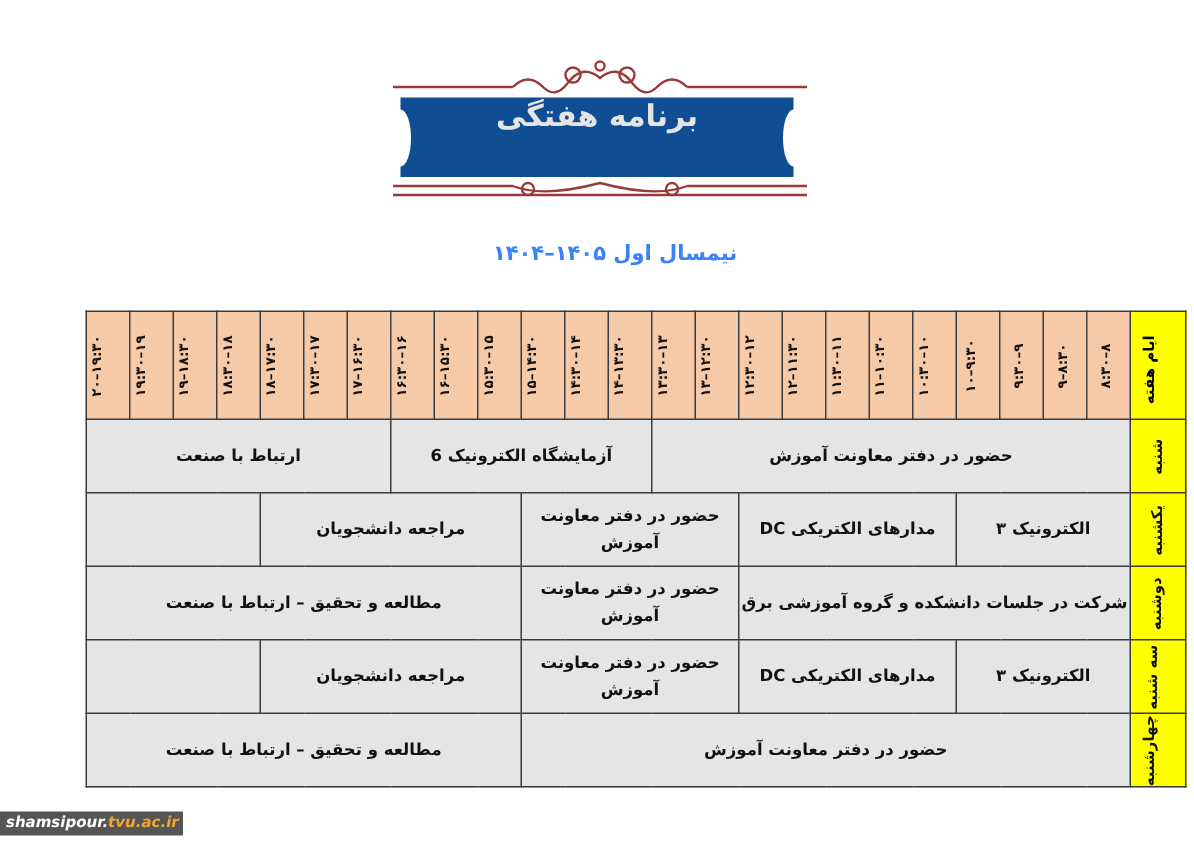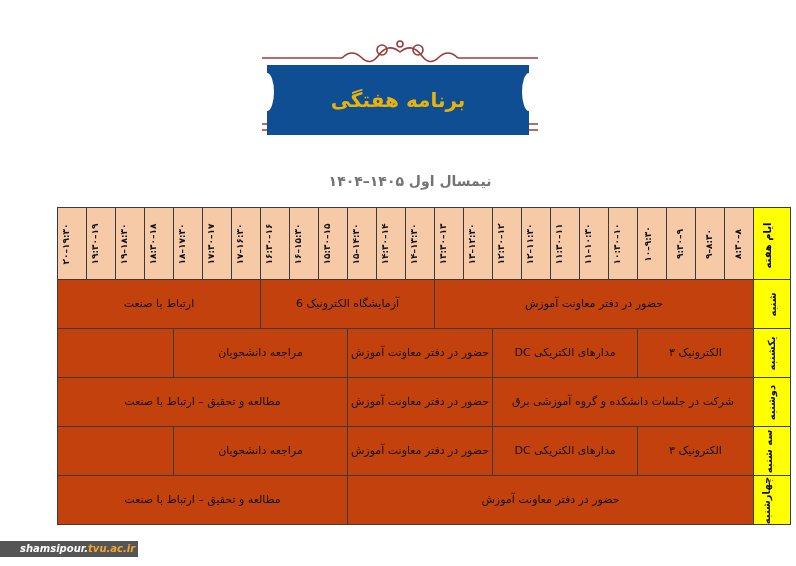--- a/index.html
+++ b/index.html
@@ -1,37 +1,37 @@
 <!DOCTYPE html>
 <html><head>
 <meta charset="utf-8">
 <style>
   html, body { margin:0; padding:0; }
   body { width:796px; height:566px; background:#ffffff; position:relative; overflow:hidden;
          font-family:"DejaVu Sans", sans-serif; }
   .ornament { position:absolute; left:262px; top:38px; width:276px; height:100px; }
-  .banner { position:absolute; left:267px; top:65px; width:262px; height:70px; background:#0f4e93;
-            color:#eab308; display:flex; align-items:center; justify-content:center;
+  .banner { position:absolute; left:267px; top:65px; width:262px; height:53px; background:#0f4e93;
+            color:#e5e5e5; display:flex; align-items:flex-start; justify-content:center;
             font-size:20px; font-weight:bold; direction:rtl; }
   .banner:before, .banner:after { content:""; position:absolute; top:8px; width:14px; height:38px; background:#fff; border-radius:50%; }
   .banner:before { left:-7px; }
   .banner:after { right:-7px; }
-  .semester { position:absolute; left:300px; top:173px; width:220px; text-align:center; direction:rtl;
-              font-size:14px; font-weight:bold; color:#737373; }
+  .semester { position:absolute; left:300px; top:161px; width:220px; text-align:center; direction:rtl;
+              font-size:14px; font-weight:bold; color:#3b82f6; }
   table.sched { position:absolute; left:57px; top:207px; border-collapse:collapse; direction:rtl;
                 table-layout:fixed; width:712px; }
   table.sched td, table.sched th { border:1.5px solid #3a3a3a; padding:0; text-align:center; vertical-align:middle; }
   th.day-head, td.day { background:#ffff00; width:36px; }
   th.time { background:#f6c9a7; width:28px; height:71px; font-weight:bold; font-size:9px; color:#111; }
   .vert { display:inline-block; transform:rotate(-90deg); white-space:nowrap; }
   td.day { height:48px; font-size:10px; font-weight:bold; color:#111; }
-  td.cell { background:#c2410c; font-size:11px; font-weight:normal; color:#111; line-height:18px; }
+  td.cell { background:#e5e5e5; font-size:11px; font-weight:bold; color:#111; line-height:18px; }
   .watermark { position:absolute; left:0; top:541px; width:118px; height:16px; background:#555;
                font-family:"DejaVu Sans", sans-serif; font-style:italic; font-weight:bold; font-size:10px;
-               line-height:16px; padding-left:20px; color:#fff; }
+               line-height:16px; padding-left:4px; color:#fff; }
   .watermark .dom { color:#f2a630; }
 </style>
 </head>
 <body>
 
 <svg class="ornament" viewBox="0 0 276 100">
   <g fill="none" stroke="#9b3a3a" stroke-width="1.6">
     <line x1="0" y1="20" x2="80" y2="20"></line>
       <line x1="196" y1="20" x2="276" y2="20"></line>
     <path d="M80 20 q10 -10 20 0 q8 8 16 -2 q10 -14 22 -4 q12 -10 22 4 q8 10 16 2 q10 -10 20 0"></path>

